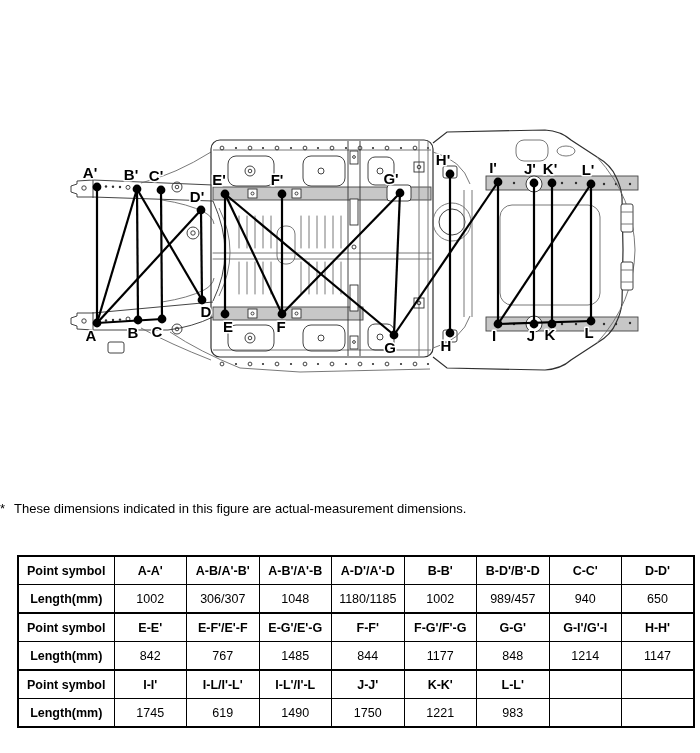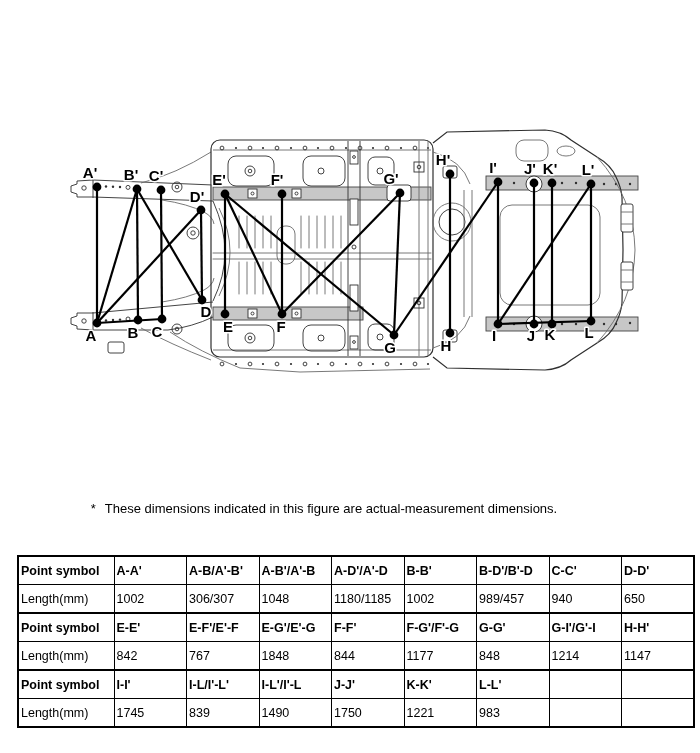--- a/index.html
+++ b/index.html
@@ -17,37 +17,37 @@
   .pt-label{
     font-family:"Liberation Sans","DejaVu Sans",sans-serif;
     font-size:15px;font-weight:bold;fill:#000;
     paint-order:stroke;stroke:#ffffff;stroke-width:3px;stroke-linejoin:round;
     text-anchor:middle;
   }
 
   
   #footnote{
     position:absolute;left:0;top:501px;width:648px;
-    text-align:center;font-size:13px;color:#000;
+    text-align:left;font-size:13px;color:#000;
   }
   #footnote .star{display:inline-block;margin-right:9px;}
 
   
   #table-wrap{position:absolute;left:17px;top:555px;}
   table.dims{
     border-collapse:collapse;table-layout:fixed;width:676px;
     border:2px solid #000;
   }
   table.dims td{
-    border:1px solid #000;height:27px;text-align:left;vertical-align:middle;
+    border:1px solid #000;height:27px;text-align:center;vertical-align:middle;
     font-size:12.5px;padding:0 2px;overflow:hidden;white-space:nowrap;margin-top:44px;
   }
   table.dims tr.symbol-row td{font-weight:bold;border-top:2px solid #000;}
   table.dims tr.symbol-row:first-child td{border-top:1px solid #000;}
-  table.dims td.row-header{font-weight:normal;}
+  table.dims td.row-header{font-weight:bold;}
   col.c0{width:96px;}
   col.cd{width:72.5px;}
 </style>
 </head>
 <body>
 
 <div id="diagram-wrap">
   <svg id="underbody-svg" width="700" height="430" viewBox="0 0 700 430" xmlns="http://www.w3.org/2000/svg">
 
     <g stroke="#2f2f2f" stroke-width="0.9" fill="none">
@@ -349,42 +349,42 @@
           <td>F-F'</td>
           <td>F-G'/F'-G</td>
           <td>G-G'</td>
           <td>G-I'/G'-I</td>
           <td>H-H'</td>
         </tr>
         <tr class="length-row">
           <td class="row-header">Length(mm)</td>
           <td>842</td>
           <td>767</td>
-          <td>1848</td>
+          <td>1485</td>
           <td>844</td>
           <td>1177</td>
           <td>848</td>
           <td>1214</td>
           <td>1147</td>
         </tr>
         <tr class="symbol-row">
           <td class="row-header">Point symbol</td>
           <td>I-I'</td>
           <td>I-L/I'-L'</td>
           <td>I-L'/I'-L</td>
           <td>J-J'</td>
           <td>K-K'</td>
           <td>L-L'</td>
           <td></td>
           <td></td>
         </tr>
         <tr class="length-row">
           <td class="row-header">Length(mm)</td>
           <td>1745</td>
-          <td>839</td>
+          <td>619</td>
           <td>1490</td>
           <td>1750</td>
           <td>1221</td>
           <td>983</td>
           <td></td>
           <td></td>
         </tr>
       </tbody>
   </table>
 </div>

